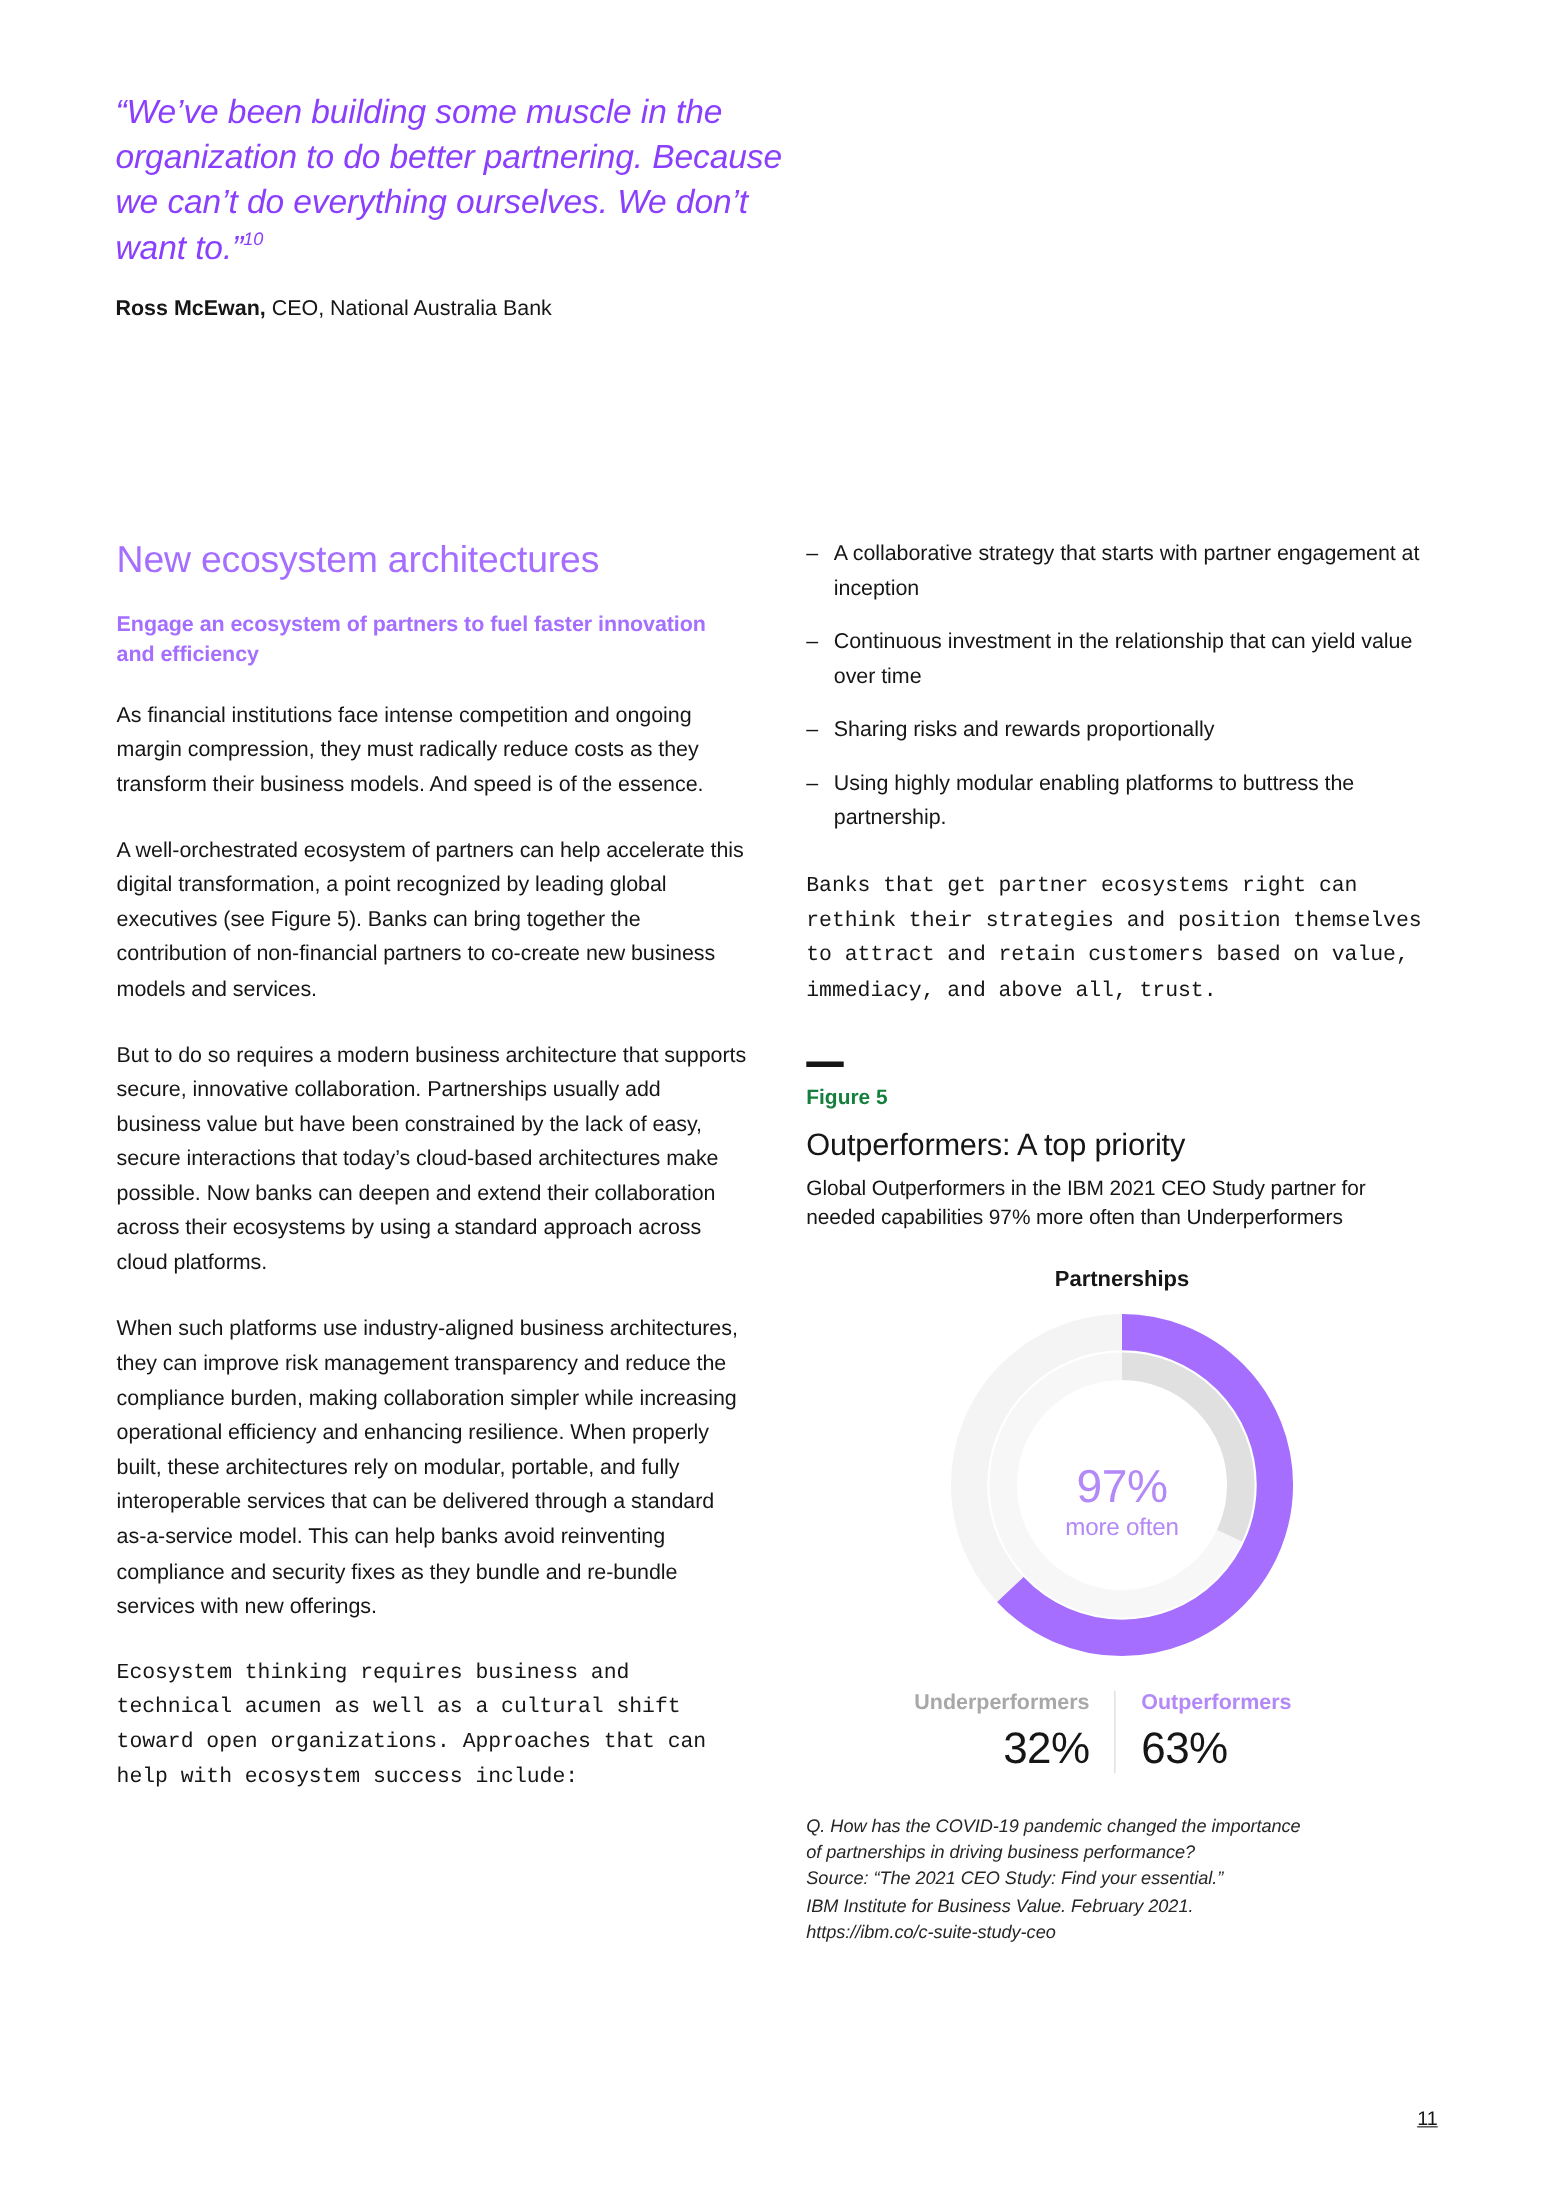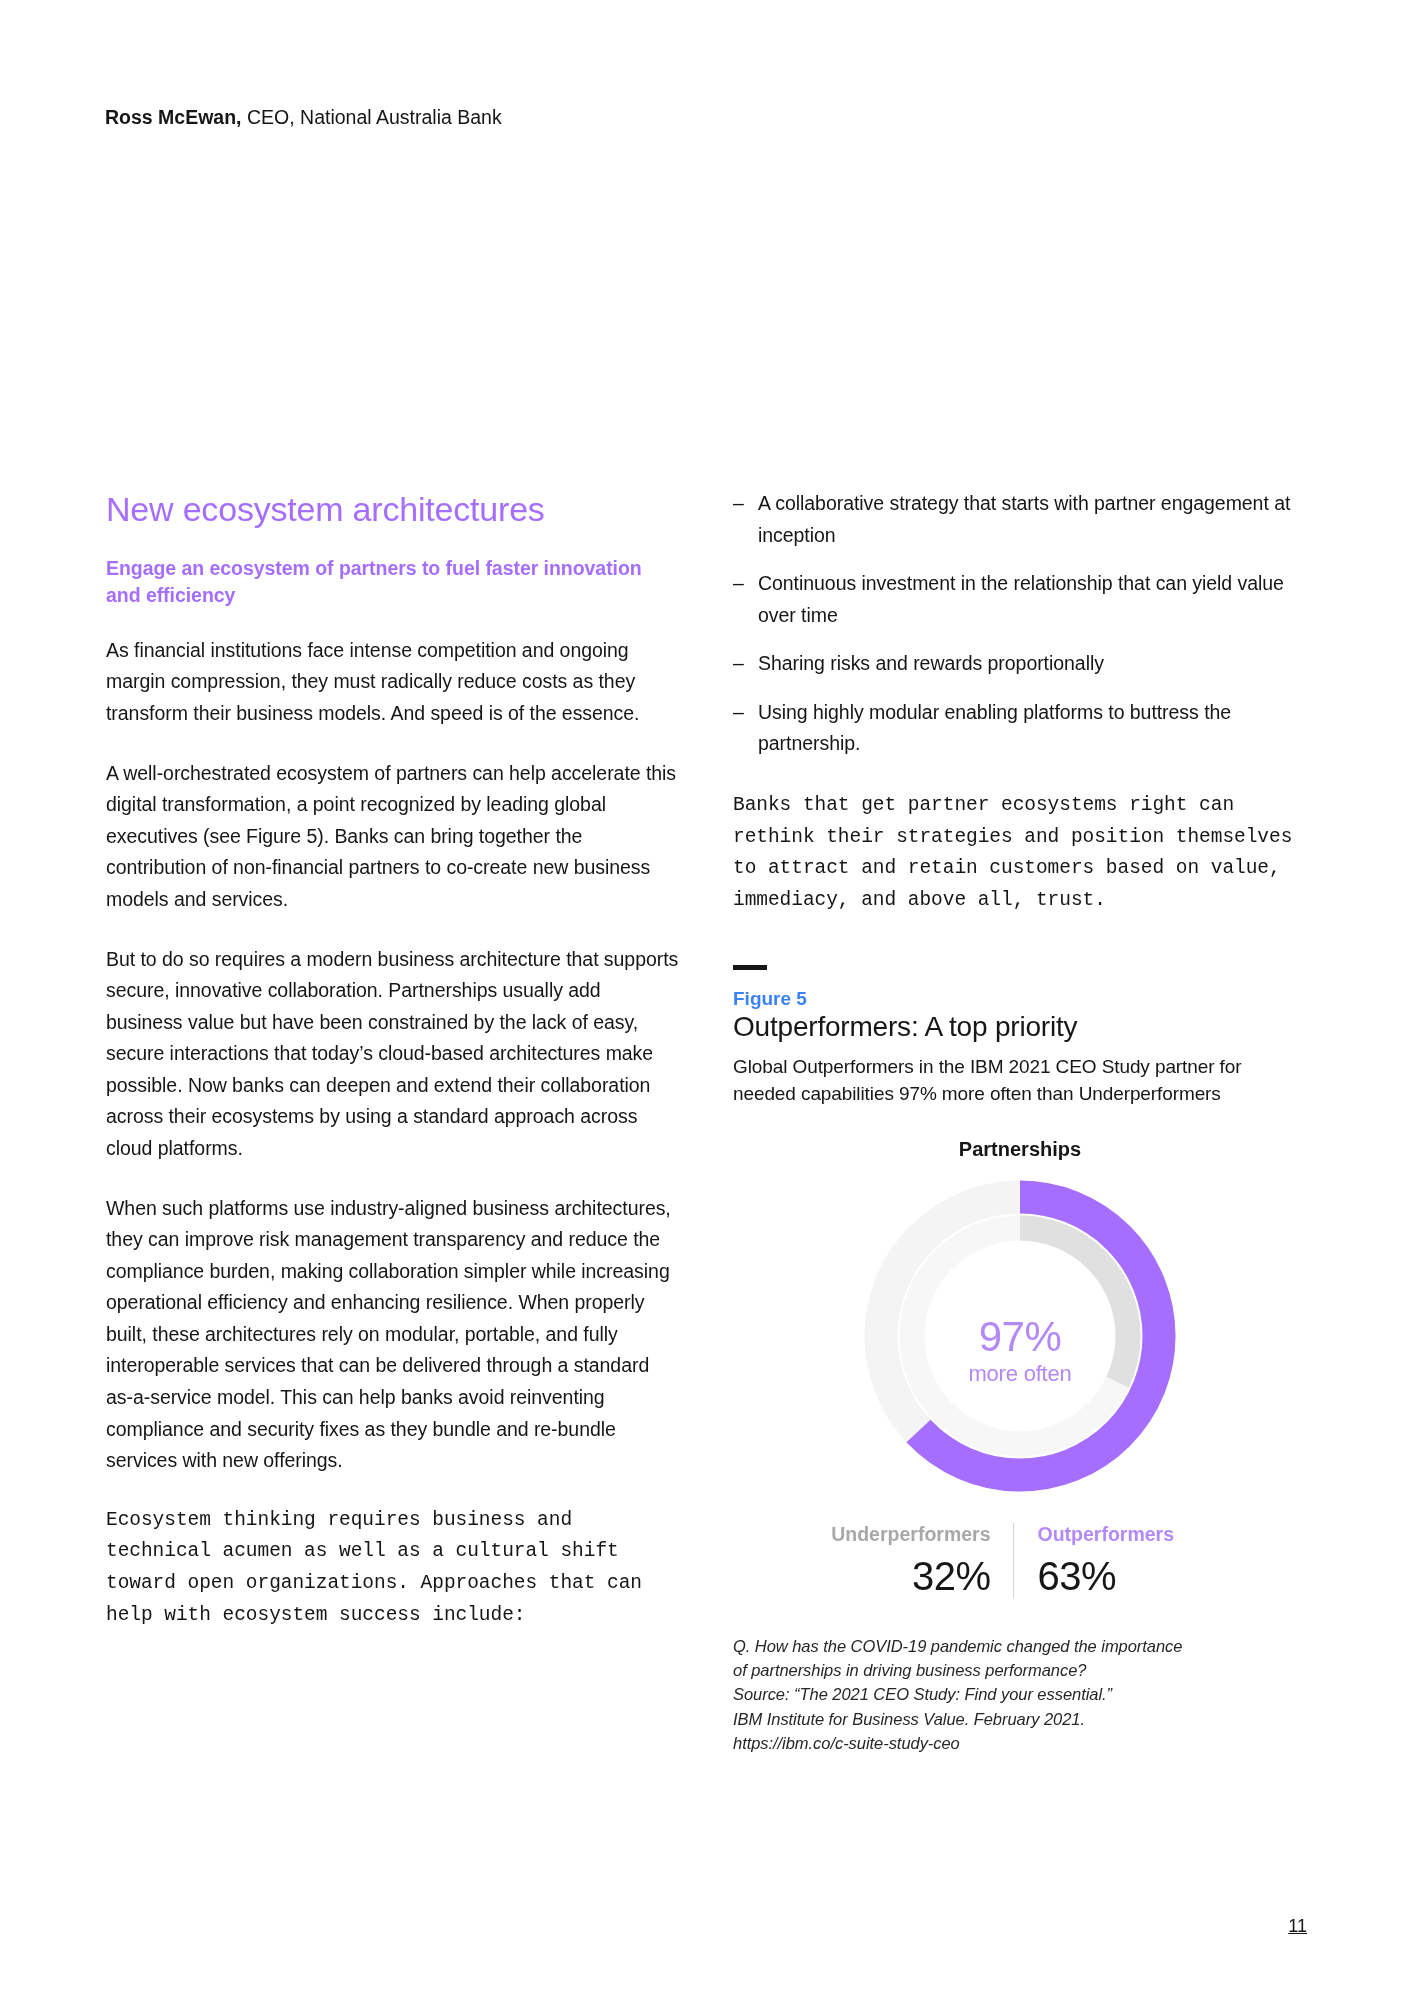--- a/index.html
+++ b/index.html
@@ -115,21 +115,22 @@
   }
   .fig-rule {
     width: 34px;
     height: 5px;
     background: #161616;
     margin-bottom: 18px;
   }
   .fig-label {
     font-size: 19px;
     font-weight: bold;
-    color: #3b82f6;
+    color: #15803d;
+    margin-bottom: 14px;
   }
   .fig-title {
     font-size: 28px;
     font-weight: normal;
     color: #161616;
     letter-spacing: -0.2px;
     margin-bottom: 10px;
     line-height: 1.2;
   }
   .fig-subtitle {
@@ -229,20 +230,21 @@
     color: #161616;
     text-decoration: underline;
   }
 </style>
 </head>
 <body>
 
 <div class="page">
 
   <div class="quote-block">
+    <div class="pull-quote"><span>“We’ve been building some muscle in the organization to do better partnering. Because we can’t do everything ourselves. We don’t want to.”</span><sup>10</sup></div>
     <div class="attribution"><span class="who">Ross McEwan,</span><span> CEO, National Australia Bank</span></div>
   </div>
 
   <div class="col-left">
     <h2 class="section-title">New ecosystem architectures</h2>
     <h3 class="sub-title">Engage an ecosystem of partners to fuel faster innovation and efficiency</h3>
     <p class="body">As financial institutions face intense competition and ongoing margin compression, they must radically reduce costs as they transform their business models. And speed is of the essence.</p>
     <p class="body">A well-orchestrated ecosystem of partners can help accelerate this digital transformation, a point recognized by leading global executives (see Figure 5). Banks can bring together the contribution of non-financial partners to co-create new business models and services.</p>
     <p class="body">But to do so requires a modern business architecture that supports secure, innovative collaboration. Partnerships usually add business value but have been constrained by the lack of easy, secure interactions that today’s cloud-based architectures make possible. Now banks can deepen and extend their collaboration across their ecosystems by using a standard approach across cloud platforms.</p>
     <p class="body">When such platforms use industry-aligned business architectures, they can improve risk management transparency and reduce the compliance burden, making collaboration simpler while increasing operational efficiency and enhancing resilience. When properly built, these architectures rely on modular, portable, and fully interoperable services that can be delivered through a standard as-a-service model. This can help banks avoid reinventing compliance and security fixes as they bundle and re-bundle services with new offerings.</p>

